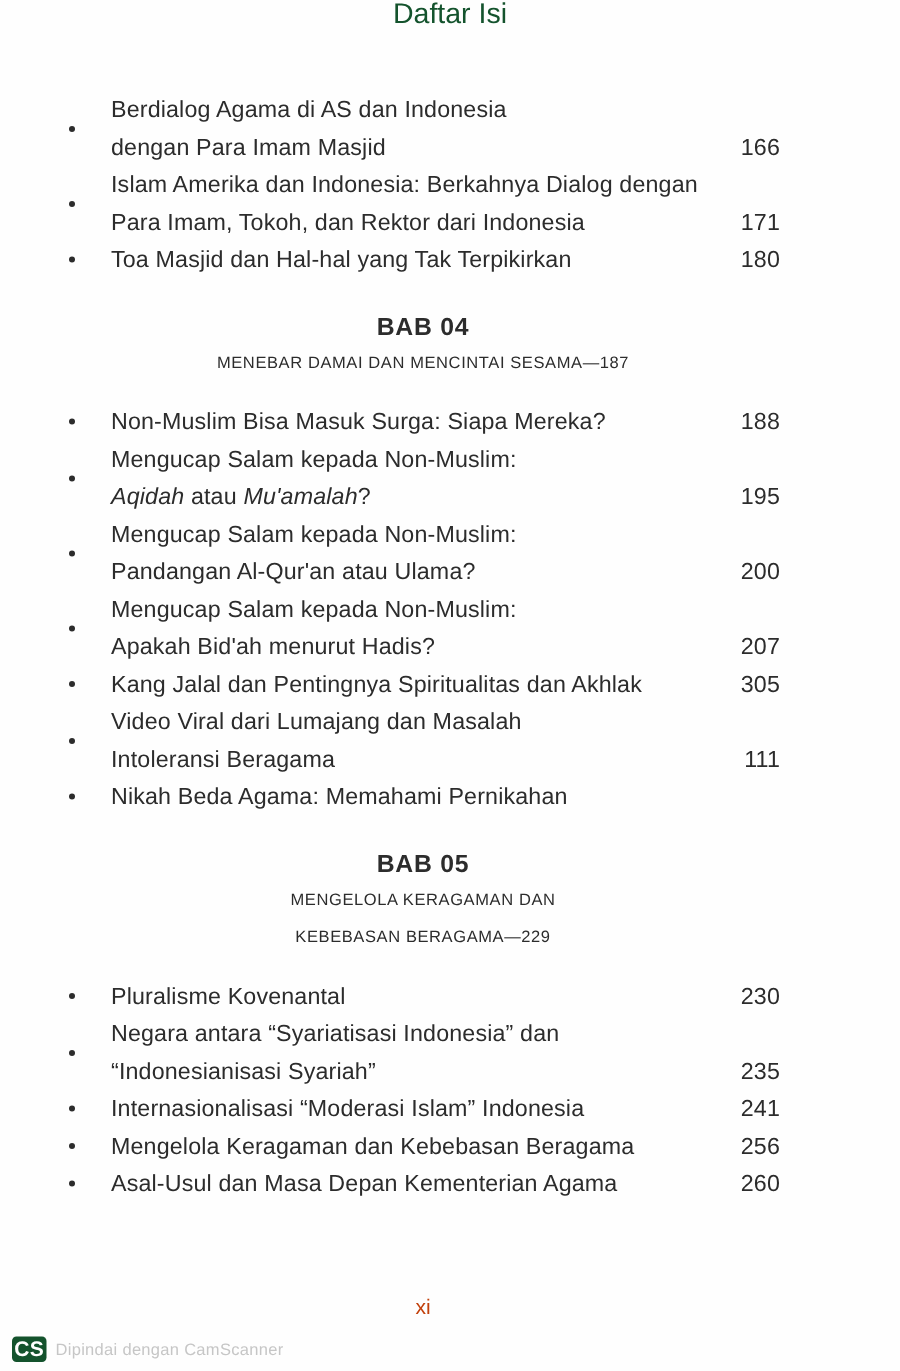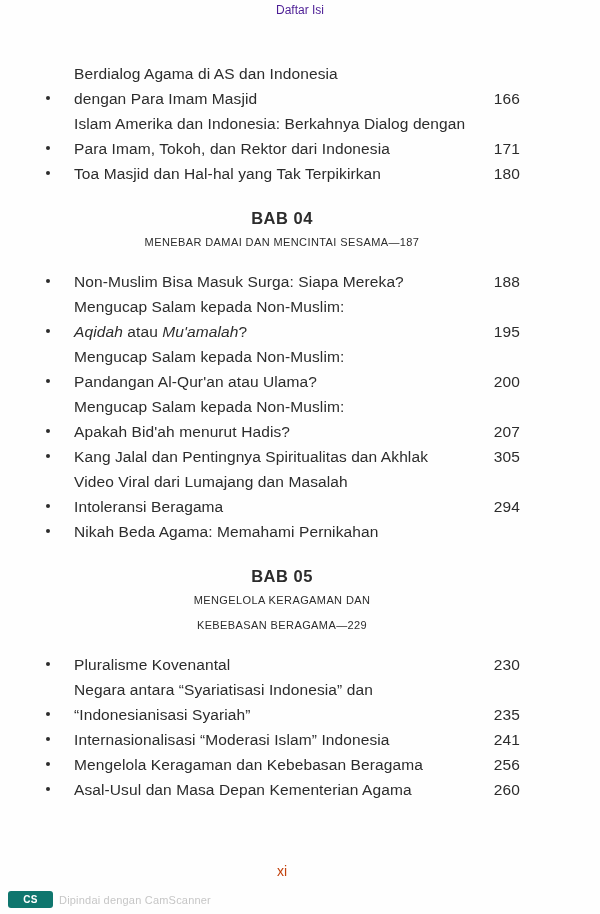--- a/index.html
+++ b/index.html
@@ -10,37 +10,37 @@
     width: 600px;
     height: 914px;
     position: relative;
     background: #fefefe;
     color: #2c2c2c;
     font-family: "Liberation Sans", sans-serif;
     overflow: hidden;
   }
   .page-header {
     text-align: center;
-    font-size: 12px;
+    font-size: 19px;
     line-height: 16px;
     padding-top: 2px;
-    color: #4c1d95;
+    color: #14532d;
   }
   .toc-wrap {
     position: absolute;
     left: 44px;
     right: 80px;
     top: 61px;
   }
   .toc-list {
     margin: 0;
   }
   .toc-item {
     display: flex;
-    align-items: flex-end;
+    align-items: center;
   }
   .bullet {
     flex: none;
     width: 30px;
     position: relative;
     height: 25px;
   }
   .bullet::before {
     content: "";
     position: absolute;
@@ -101,26 +101,26 @@
   }
   .watermark {
     position: absolute;
     left: 8px;
     top: 891px;
     display: flex;
     align-items: center;
     gap: 6px;
   }
   .watermark-icon {
-    width: 45px;
+    width: 23px;
     height: 17px;
-    background: #0f766e;
+    background: #14532d;
     border-radius: 3px;
     color: #ffffff;
-    font-size: 10px;
+    font-size: 14px;
     font-weight: bold;
     line-height: 17px;
     text-align: center;
     letter-spacing: 0.3px;
   }
   .watermark-text {
     font-size: 11px;
     color: #c6c6c6;
     letter-spacing: 0.2px;
   }
@@ -226,21 +226,21 @@
         </div>
       </div>
       <div class="toc-item">
         <span class="bullet"></span>
         <div class="item-body">
           <div class="toc-line">
             <span class="line-text"><span>Video Viral dari Lumajang dan Masalah</span></span>
           </div>
           <div class="toc-line">
             <span class="line-text"><span>Intoleransi Beragama</span></span>
-            <span class="line-page">294</span>
+            <span class="line-page">111</span>
           </div>
         </div>
       </div>
       <div class="toc-item">
         <span class="bullet"></span>
         <div class="item-body">
           <div class="toc-line">
             <span class="line-text"><span>Nikah Beda Agama: Memahami Pernikahan</span></span>
           </div>
         </div>

